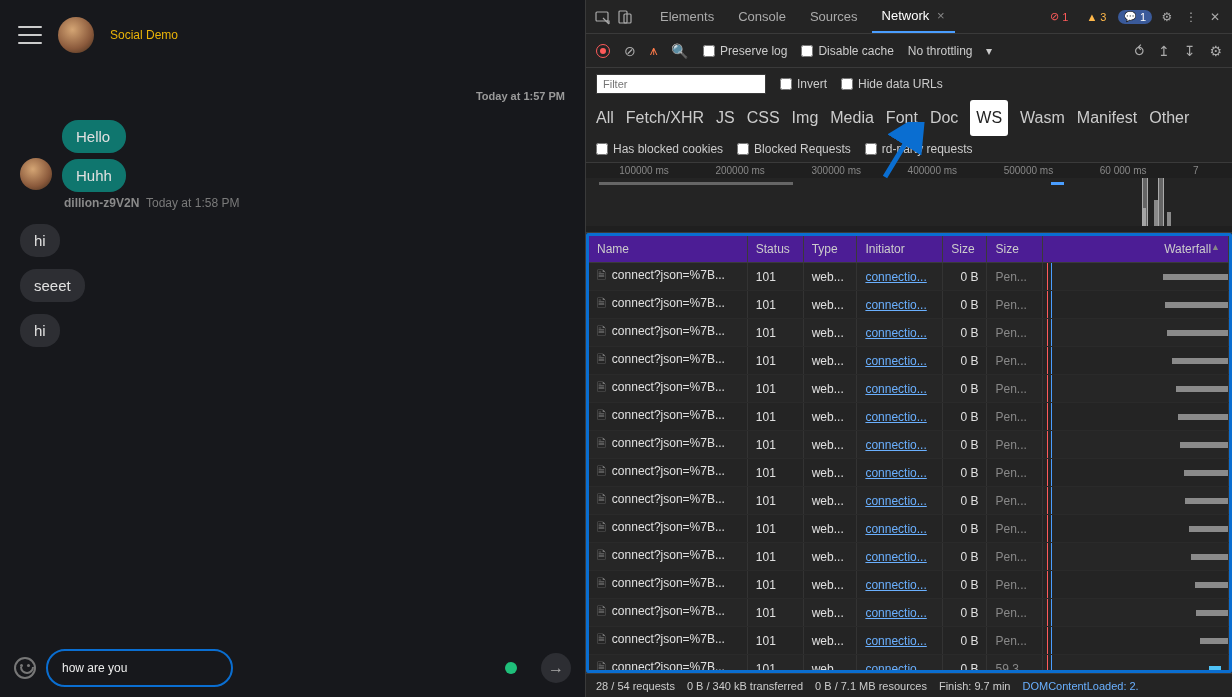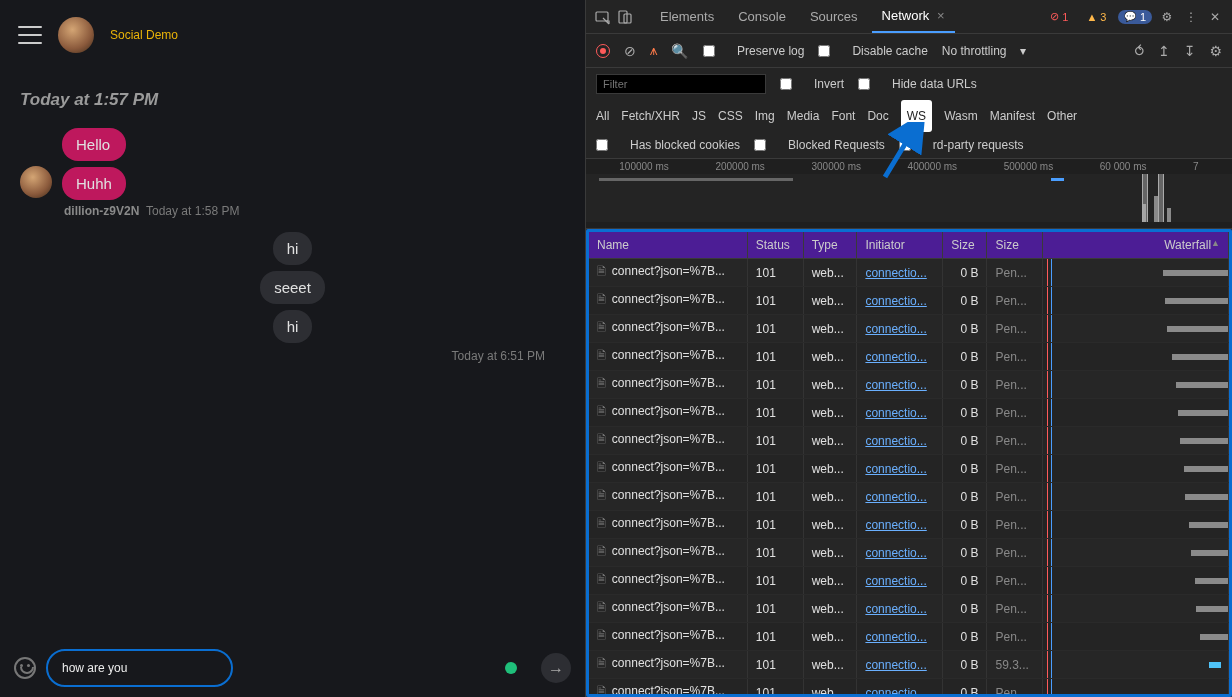--- a/index.html
+++ b/index.html
@@ -4,27 +4,27 @@
 <style>
 * { margin: 0; padding: 0; box-sizing: border-box; font-family: -apple-system, BlinkMacSystemFont, "Segoe UI", sans-serif; }
 body { background: #1a1a1a; color: #e0e0e0; width: 1232px; height: 697px; display: flex; overflow: hidden; }
 .app-pane { width: 585px; background: #17181c; display: flex; flex-direction: column; }
 .app-header { height: 70px; display: flex; align-items: center; padding: 0 18px; gap: 16px; }
 .hamburger { width: 24px; height: 18px; display: flex; flex-direction: column; justify-content: space-between; cursor: pointer; }
 .hamburger span { height: 2px; background: #ccc; border-radius: 1px; }
 .avatar-lg { width: 36px; height: 36px; border-radius: 50%; background: radial-gradient(circle at 40% 35%, #d4a574 0%, #8b5a3c 60%, #3a2818 100%); }
 .app-title { font-weight: 400; font-size: 12px; color: #eab308; }
 .chat-area { flex: 1; overflow-y: auto; padding: 8px 20px; }
-.date-sep { text-align: left; font-size: 17px; color: #9a9a9a; font-weight: 600; margin: 12px 0 18px; font-style: italic; }
+.date-sep { text-align: right; font-size: 11px; color: #9a9a9a; font-weight: 600; margin: 12px 0 18px; }
 .msg-row { display: flex; margin-bottom: 6px; }
-.msg-row.right { justify-content: center; }
+.msg-row.right { justify-content: flex-start; margin-top: 12px; }
 .msg-group-left { display: flex; gap: 10px; align-items: flex-end; margin-bottom: 4px; }
 .avatar-sm { width: 32px; height: 32px; border-radius: 50%; background: radial-gradient(circle at 40% 35%, #d4a574 0%, #8b5a3c 60%, #3a2818 100%); align-self: flex-end; margin-bottom: 2px; }
 .bubbles { display: flex; flex-direction: column; gap: 6px; }
-.bubble { background: #be185d; padding: 8px 14px; border-radius: 16px; font-size: 15px; max-width: 320px; }
+.bubble { background: #0f766e; padding: 8px 14px; border-radius: 16px; font-size: 15px; max-width: 320px; }
 .bubble.out { background: #2d2e33; }
 .meta-line { font-size: 12px; color: #7a7a7a; margin: 4px 0 14px 44px; }
 .meta-right { font-size: 12px; color: #7a7a7a; text-align: right; margin: 6px 20px 10px 0; }
 .meta-line .uname { font-weight: 600; color: #8a8a8a; }
 .input-bar { height: 58px; display: flex; align-items: center; padding: 0 14px; gap: 10px; }
 .emoji-btn { width: 22px; height: 22px; border: 2px solid #777; border-radius: 50%; position: relative; }
 .emoji-btn::before, .emoji-btn::after { content: ""; position: absolute; background: #777; }
 .emoji-btn::before { width: 3px; height: 3px; border-radius: 50%; top: 5px; left: 4px; box-shadow: 7px 0 0 #777; }
 .emoji-btn::after { width: 10px; height: 5px; border: 2px solid #777; border-top: none; border-radius: 0 0 10px 10px; bottom: 3px; left: 4px; background: transparent; }
 .text-input { flex: 1; height: 38px; background: #17181c; border: 2px solid #0a6ed1; border-radius: 20px; padding: 0 14px; color: #eee; font-size: 12px; outline: none; position: relative; }
@@ -41,28 +41,28 @@
 .dt-badges { display: flex; gap: 6px; margin-left: auto; align-items: center; }
 .badge { display: flex; align-items: center; gap: 3px; font-size: 11px; padding: 1px 6px; border-radius: 3px; }
 .badge.err { color: #ff5a5a; } .badge.err::before { content:"⊘"; }
 .badge.warn { color: #ffb84a; } .badge.warn::before { content:"▲"; }
 .badge.info { background: #3a5a9a; color: #fff; border-radius: 8px; } .badge.info::before { content:"💬"; font-size:10px; }
 .dt-toolbar { height: 34px; display: flex; align-items: center; padding: 0 10px; gap: 14px; border-bottom: 1px solid #3a3a3a; }
 .rec-btn { width: 14px; height: 14px; border: 1.5px solid #ff5a5a; border-radius: 50%; position: relative; }
 .rec-btn::after { content:""; position:absolute; inset:3px; background:#ff5a5a; border-radius:50%; }
 .tb-icon { color: #aaa; cursor: pointer; font-size: 14px; }
 .tb-icon.filter { color: #ff7b4a; }
-.cb { display: flex; align-items: center; gap: 22px; color: #ccc; font-size: 12px; }
+.cb { display: flex; align-items: center; gap: 5px; color: #ccc; font-size: 12px; }
 .cb input { width: 12px; height: 12px; }
 .throttle { display: flex; align-items: center; gap: 5px; color: #ccc; }
 .dt-filterbar { padding: 6px 10px; border-bottom: 1px solid #3a3a3a; }
 .filter-row1 { display: flex; align-items: center; gap: 14px; margin-bottom: 6px; }
-.filter-input { width: 170px; height: 20px; background: #000000; border: 1px solid #3a3a3a; padding: 0 6px; color: #888; font-size: 11px; }
+.filter-input { width: 170px; height: 20px; background: #ffffff; border: 1px solid #3a3a3a; padding: 0 6px; color: #888; font-size: 11px; }
 .type-filters { display: flex; gap: 12px; flex-wrap: wrap; align-items: center; margin-bottom: 6px; }
-.type-filter { color: #ccc; cursor: pointer; font-size: 12px; }
+.type-filter { color: #ccc; cursor: pointer; font-size: 16px; }
 .type-filter.active { background: #fff; color: #222; padding: 9px 6px; border-radius: 3px; font-weight: 500; }
 .extra-cbs { display: flex; gap: 14px; }
 .timeline { height: 70px; border-bottom: 1px solid #3a3a3a; position: relative; background: #1f1f1f; }
 .tl-ticks { display: flex; justify-content: space-around; padding: 2px 10px; font-size: 10px; color: #888; }
 .tl-body { position: relative; height: 48px; background: #242424; }
 .tl-line { position: absolute; top: 4px; left: 2%; width: 30%; height: 3px; background: #666; }
 .tl-line2 { position: absolute; top: 4px; left: 72%; width: 2%; height: 3px; background: #4a9eff; }
 .tl-bar { position: absolute; bottom: 0; width: 4px; background: #8a8a8a; }
 .tl-handle { position: absolute; top: 0; bottom: 0; width: 6px; background: rgba(200,200,200,0.4); border-left: 1px solid #aaa; border-right: 1px solid #aaa; }
 
@@ -117,21 +117,20 @@
     </div>
     <div class="msg-row right">
         <div class="bubble out">hi</div>
       </div>
     <div class="msg-row right">
         <div class="bubble out">seeet</div>
       </div>
     <div class="msg-row right">
         <div class="bubble out">hi</div>
       </div>
-    <div class="meta-right">Today at 6:51 PM</div>
   </div>
   <div class="input-bar">
     <div class="emoji-btn"></div>
     <div class="input-wrap">
       <input class="text-input" value="how are you" style="">
       <div class="input-dot"></div>
     </div>
     <div class="send-btn">
         <span>→</span>
       </div>
@@ -469,20 +468,27 @@
   <td class="time">Pen...</td>
   <td class="wf">
               <div class="wf-red"></div>
               <div class="wf-blue"></div>
             </td>
           </tr>
         </tbody>
     </table>
   </div>
 
+  <div class="status-strip">
+    <span>28 / 54 requests</span>
+    <span>0 B / 340 kB transferred</span>
+    <span>0 B / 7.1 MB resources</span>
+    <span>Finish: 9.7 min</span>
+    <span class="dom">DOMContentLoaded: 2.</span>
+  </div>
 </div>
 
 <div class="arrow-annotation">
   <svg viewBox="0 0 50 60">
       <defs>
         <marker id="ah" markerWidth="8" markerHeight="8" refX="4" refY="4" orient="auto">
           <path d="M0,0 L8,4 L0,8 Z" fill="#0a6ed1"></path>
         </marker>
       </defs>
       <path d="M10 55 Q 25 30 40 6" stroke="#0a6ed1" stroke-width="5" fill="none" marker-end="url(#ah)"></path>

